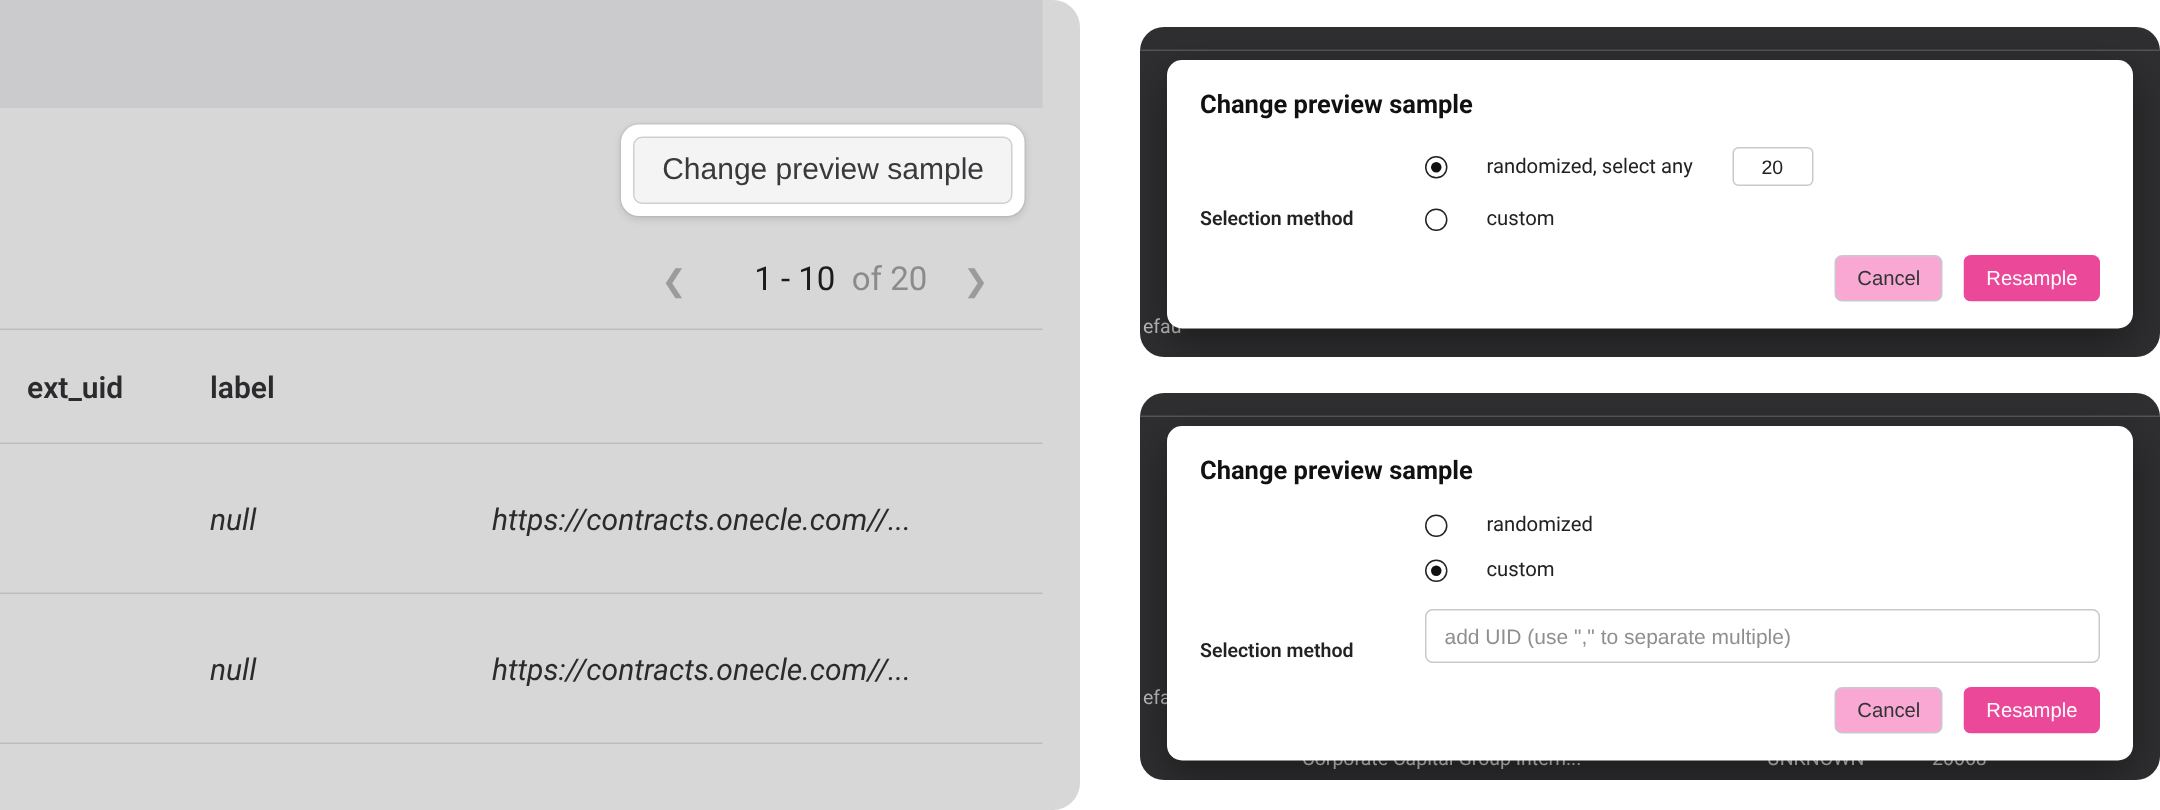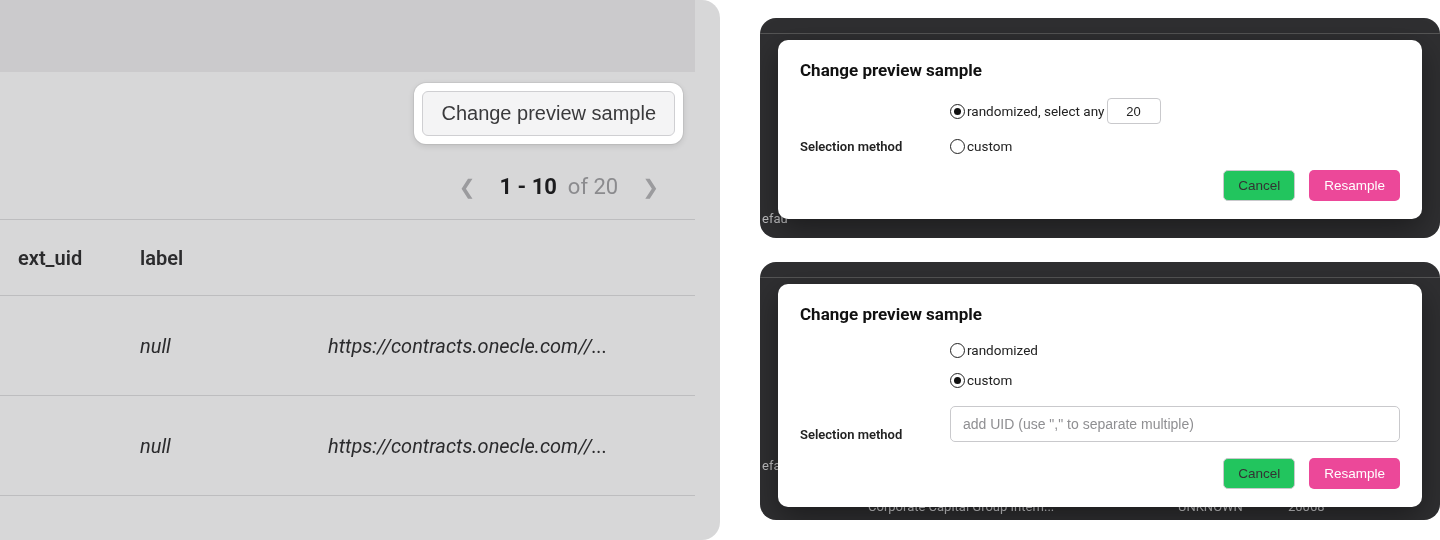--- a/index.html
+++ b/index.html
@@ -58,21 +58,21 @@
       height: 66px;
       display: flex;
       justify-content: flex-end;
       align-items: center;
       gap: 24px;
       padding-right: 36px;
       font-size: 22px;
       color: #656568;
       border-bottom: 1px solid #bdbdbf;
     }
-    .pager-range { color: #1c1c1e; font-weight: 700; }
+    .pager-range { color: #1c1c1e; font-weight: 400; margin-left: 21px; }
     .pager-total { color: #8b8b8e; }
     .chev { color: #9b9b9e; cursor: pointer; user-select: none; font-size: 20px; }
 
     .header-row {
       display: flex;
       height: 76px;
       align-items: center;
       border-bottom: 1px solid #bdbdbf;
       font-size: 20px;
       font-weight: 600;
@@ -153,21 +153,21 @@
       font-weight: 600;
       color: #222;
       padding-top: 2px;
     }
     .options-col {
       flex: 1;
     }
     .radio-line {
       display: flex;
       align-items: center;
-      gap: 2px;
+      gap: 26px;
       font-size: 13.5px;
       color: #222;
       margin-bottom: 14px;
     }
     .radio-outer {
       width: 15px; height: 15px; border-radius: 50%;
       border: 1.5px solid #222;
       display: flex; align-items: center; justify-content: center;
       cursor: pointer;
       flex-shrink: 0;
@@ -202,21 +202,21 @@
       margin-top: 16px;
     }
     .btn {
       padding: 7px 14px;
       border-radius: 5px;
       font-size: 13.5px;
       cursor: pointer;
       border: 1px solid transparent;
     }
     .btn-secondary {
-      background: #22c55e;
+      background: #f9a8d4;
       border-color: #c9c9cc;
       color: #333;
       margin-left: 39px;
     }
     .btn-primary {
       background: #ec4899;
       color: #fff;
       font-weight: 500;
     }
   </style>

